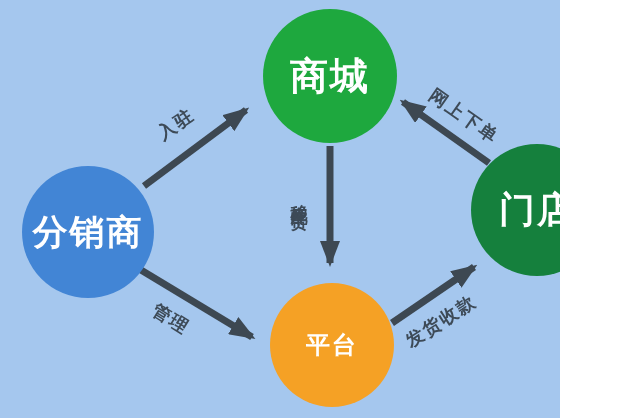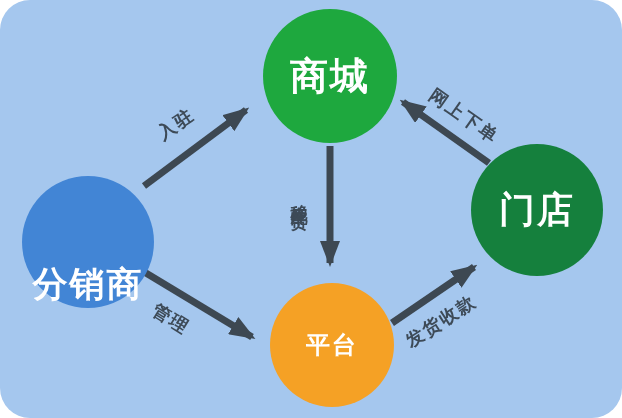--- a/index.html
+++ b/index.html
@@ -1,36 +1,35 @@
 <!DOCTYPE html>
 <html style="--background: #a5c7ee; --arrow: #3d4852; --node-text: #ffffff; --edge-text: #3d4a57;"><head>
 <meta charset="utf-8">
 <style>
   html,body{margin:0;padding:0;}
   body{font-family:"Liberation Sans",sans-serif;}
   .stage{
     position:relative;
-    width:622px;height:418px;
+    width:560px;height:418px;
     overflow:hidden;
-    border-radius:30px;
   }
   .arrows{position:absolute;left:0;top:0;width:622px;height:418px;}
   .arrow-line{stroke:var(--arrow,#3d4852);stroke-width:7;fill:none;}
   .arrowhead{fill:var(--arrow,#3d4852);}
   .node{
     position:absolute;
     border-radius:50%;
     display:flex;align-items:center;justify-content:center;
     color:var(--node-text,#ffffff);
     font-weight:bold;
     letter-spacing:2px;
   }
   .node-label{white-space:nowrap;}
   .node-mall{left:263px;top:9px;width:134px;height:134px;font-size:38px;}
-  .node-distributor{left:22px;top:176px;width:132px;height:132px;font-size:35px;align-items:flex-end;}
+  .node-distributor{left:22px;top:166px;width:132px;height:132px;font-size:35px;}
   .node-store{left:471px;top:144px;width:132px;height:132px;font-size:36px;}
   .node-platform{left:270px;top:283px;width:124px;height:124px;font-size:24px;}
   .edge-label{
     position:absolute;
     color:var(--edge-text,#3d4a57);
     font-weight:bold;
     font-size:18px;
     letter-spacing:2px;
     white-space:nowrap;
   }

